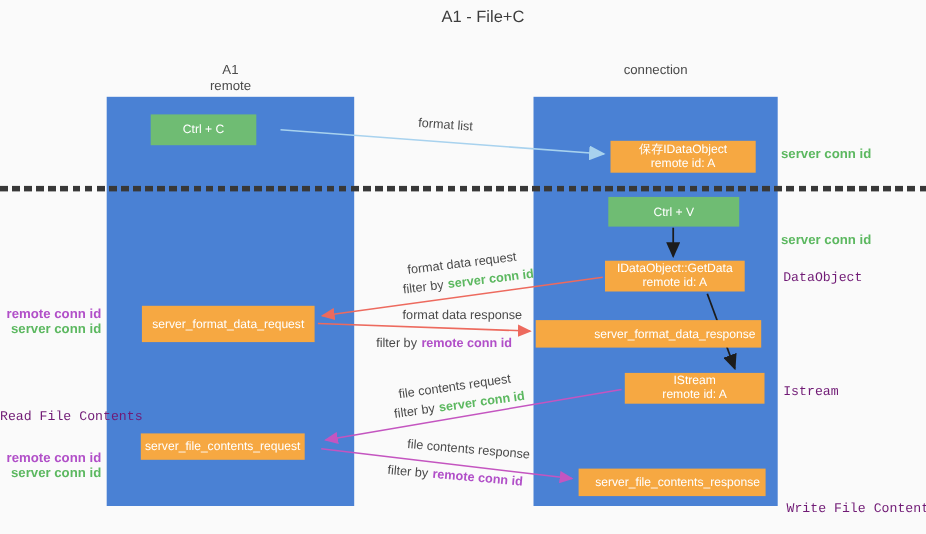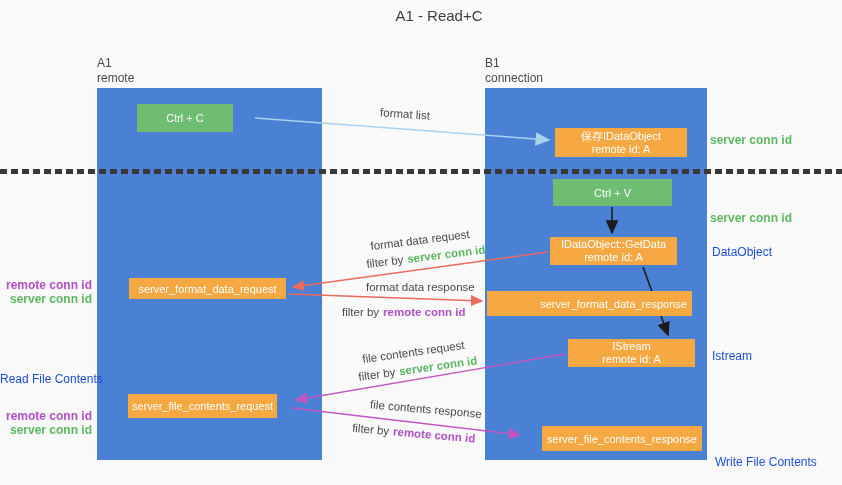--- a/index.html
+++ b/index.html
@@ -1,21 +1,21 @@
 <!DOCTYPE html>
 <html><head>
 <meta charset="utf-8">
 <style>
   html,body{margin:0;padding:0;background:#fafafa;font-family:"Liberation Sans",sans-serif;}
   .stage{position:relative;width:842px;height:485px;background:#fafafa;overflow:hidden;}
 
   .title{position:absolute;top:6px;left:0;right:0;text-align:center;padding-left:36px;
          font-size:15px;line-height:20px;color:#3d3d3d;}
 
-  .col-header{position:absolute;top:56px;font-size:12px;line-height:15px;color:#4a4a4a;}
+  .col-header{position:absolute;top:56px;text-align:center;font-size:12px;line-height:15px;color:#4a4a4a;}
   .col-header.a1{left:97px;width:225px;}
   .col-header.b1{left:485px;width:222px;}
 
   .column{position:absolute;top:88px;height:372px;background:#4a81d4;z-index:1;}
   .column.a1{left:97px;width:225px;}
   .column.b1{left:485px;width:222px;}
 
   .dotted-line{position:absolute;left:0;top:169px;width:842px;height:5px;z-index:3;
     background:repeating-linear-gradient(90deg,#383838 0 7px,transparent 7px 11px);}
 
@@ -29,38 +29,37 @@
   .node.single{font-size:11px;}
 
   .arrow-label{position:absolute;z-index:6;font-size:11.5px;color:#4a4a4a;white-space:nowrap;text-align:center;}
   .arrow-label .green-t{color:#5cb860;font-weight:bold;}
   .arrow-label .purple-t{color:#b14fc8;font-weight:bold;}
   .arrow-label span:first-child{margin-right:4px;}
 
   .side-note{position:absolute;z-index:6;font-size:12px;white-space:nowrap;}
   .side-note.green-t{color:#5cb860;font-weight:bold;}
   .side-note.purple-t{color:#b14fc8;font-weight:bold;}
-  .side-note.dark{color:#1d4ed8;}
+  .side-note.dark{color:#701a75;font-family:Liberation Mono, monospace;}
   .left-align{left:0;width:92px;text-align:right;}
 </style>
 </head>
 <body>
 
 <div class="stage">
 
   <div class="title">
-    <div>A1 - Read+C</div>
+    <div>A1 - File+C</div>
   </div>
 
   <div class="col-header a1">
     <div>A1</div>
     <div>remote</div>
   </div>
   <div class="col-header b1">
-    <div>B1</div>
     <div>connection</div>
   </div>
 
   <div class="column a1"></div>
   <div class="column b1"></div>
 
   <div class="dotted-line"></div>
 
   <svg class="arrows" width="842" height="485">
     <defs>
@@ -93,32 +92,32 @@
     <div class="l2">remote id: A</div>
   </div>
 
   <div class="node green single" style="left:553px;top:179px;width:119px;height:27px;">Ctrl + V</div>
 
   <div class="node orange" style="left:550px;top:237px;width:127px;height:28px;">
     <div class="l1">IDataObject::GetData</div>
     <div class="l2">remote id: A</div>
   </div>
 
-  <div class="node orange single" style="left:129px;top:278px;width:157px;height:21px;">server_format_data_request</div>
+  <div class="node orange single" style="left:129px;top:278px;width:157px;height:33px;">server_format_data_request</div>
 
   <div class="node orange single" style="left:487px;top:291px;width:157px;height:25px;padding-left:48px;">server_format_data_response</div>
 
   <div class="node orange" style="left:568px;top:339px;width:127px;height:28px;">
     <div class="l1">IStream</div>
     <div class="l2">remote id: A</div>
   </div>
 
   <div class="node orange single" style="left:128px;top:394px;width:149px;height:24px;">server_file_contents_request</div>
 
-  <div class="node orange single" style="left:542px;top:426px;width:160px;height:25px;">server_file_contents_response</div>
+  <div class="node orange single" style="left:526px;top:426px;width:160px;height:25px;padding-left:10px;">server_file_contents_response</div>
 
   <div class="arrow-label" style="left:360px;top:108px;width:90px;transform:rotate(4deg);">format list</div>
 
   <div class="arrow-label" style="left:368px;top:234px;width:104px;transform:rotate(-7deg);">format data request</div>
   <div class="arrow-label" style="left:366px;top:251px;width:114px;transform:rotate(-7deg);">
     <span>filter by</span><span class="green-t">server conn id</span>
   </div>
 
   <div class="arrow-label" style="left:366px;top:281px;width:104px;">format data response</div>
   <div class="arrow-label" style="left:342px;top:306px;width:118px;">

